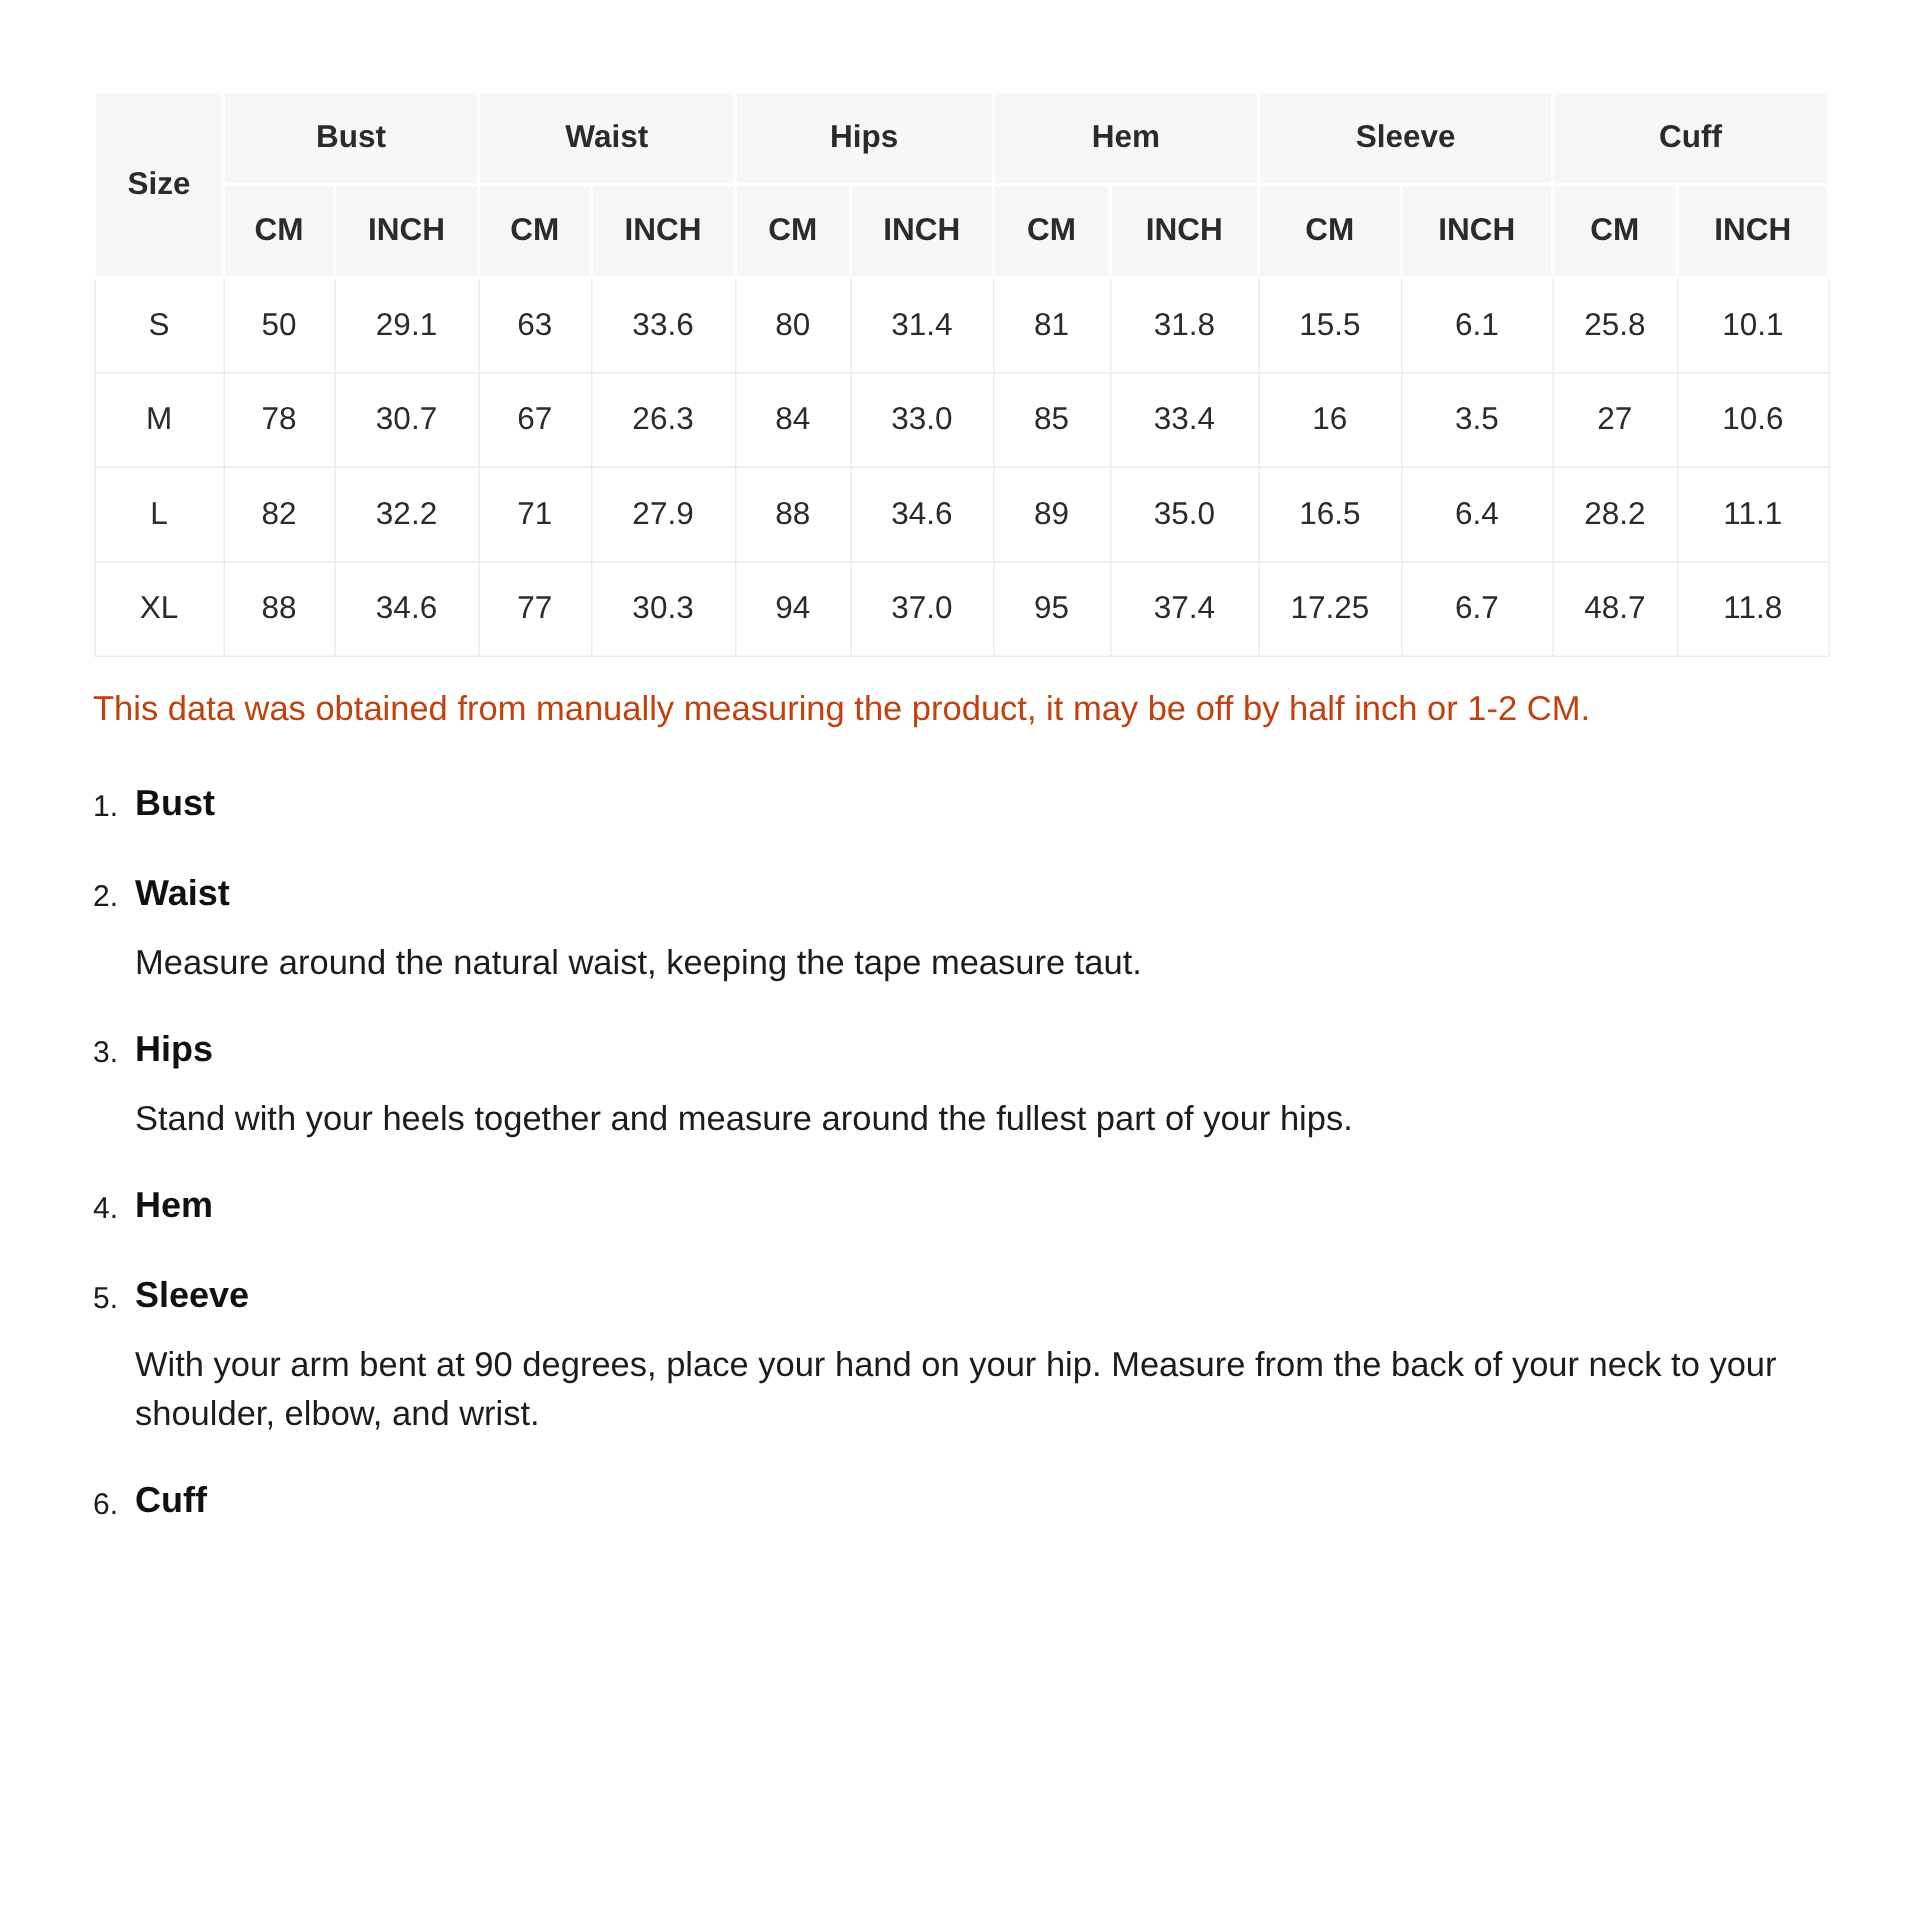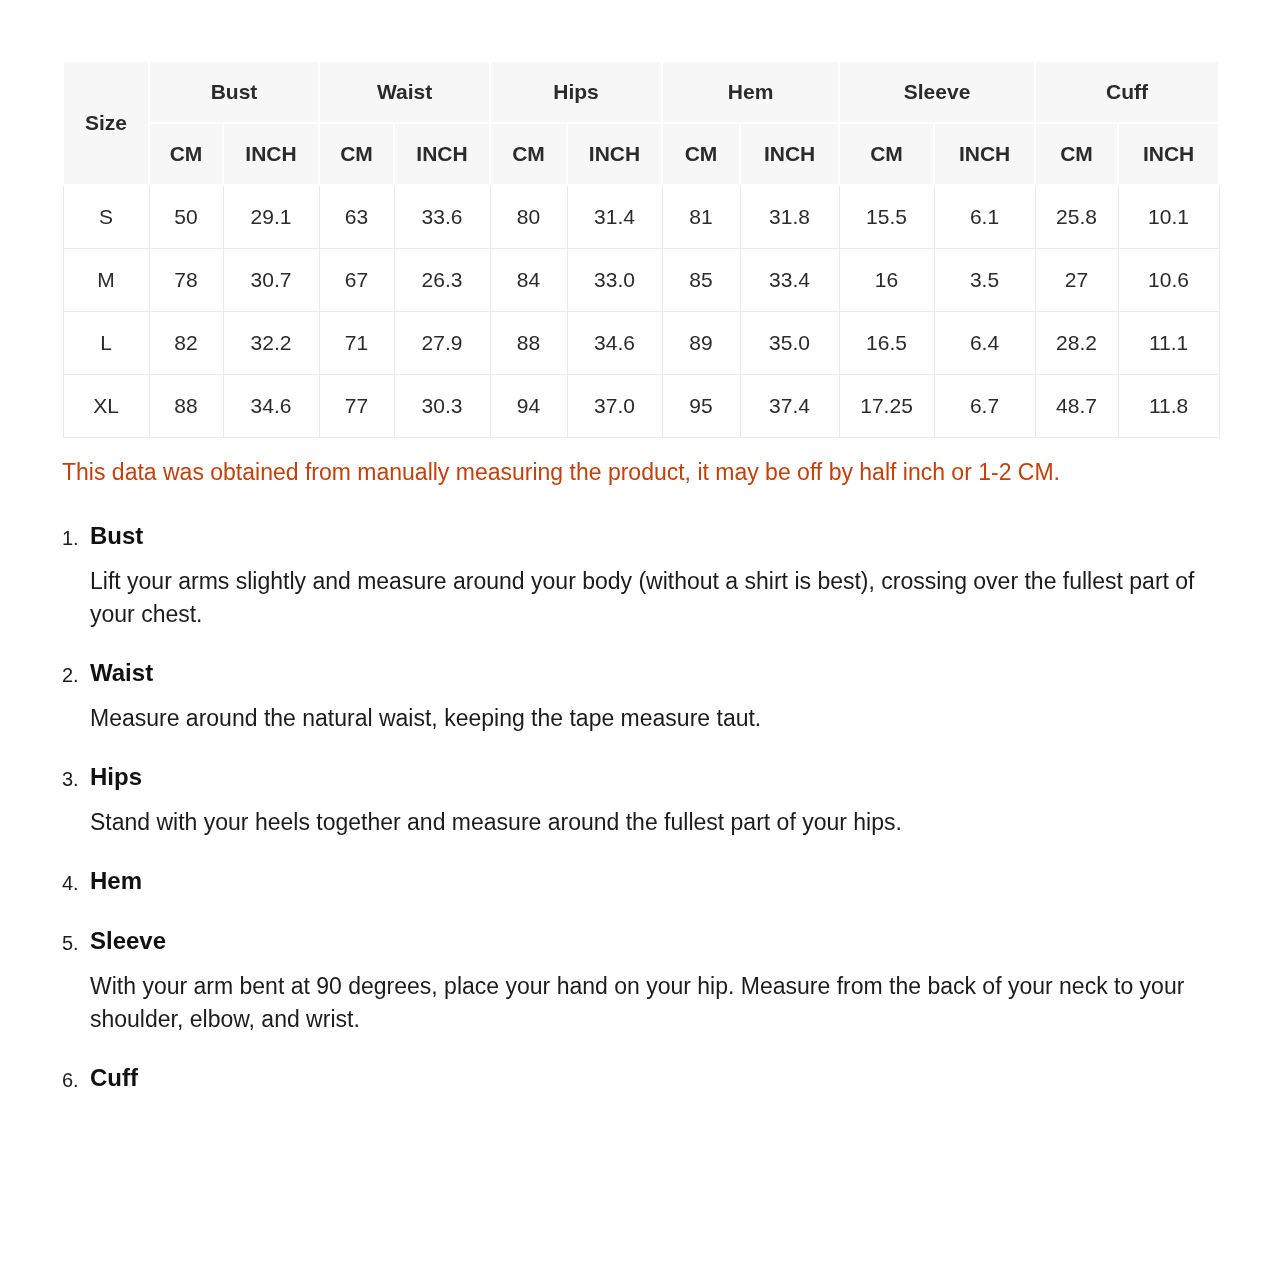--- a/index.html
+++ b/index.html
@@ -207,21 +207,20 @@
   </table>
 
 
   <p class="htm-intro">This data was obtained from manually measuring the product, it may be off by half inch or 1-2 CM.</p>
 
   <ol class="measure-list">
     <li>
       <span class="item-num">1.</span>
       <div class="item-body">
         <div class="item-title">Bust</div>
-        <p class="item-desc">Lift your arms slightly and measure around your body (without a shirt is best), crossing over the fullest part of your chest.</p>
       </div>
     </li>
     <li>
       <span class="item-num">2.</span>
       <div class="item-body">
         <div class="item-title">Waist</div>
         <p class="item-desc">Measure around the natural waist, keeping the tape measure taut.</p>
       </div>
     </li>
     <li>

